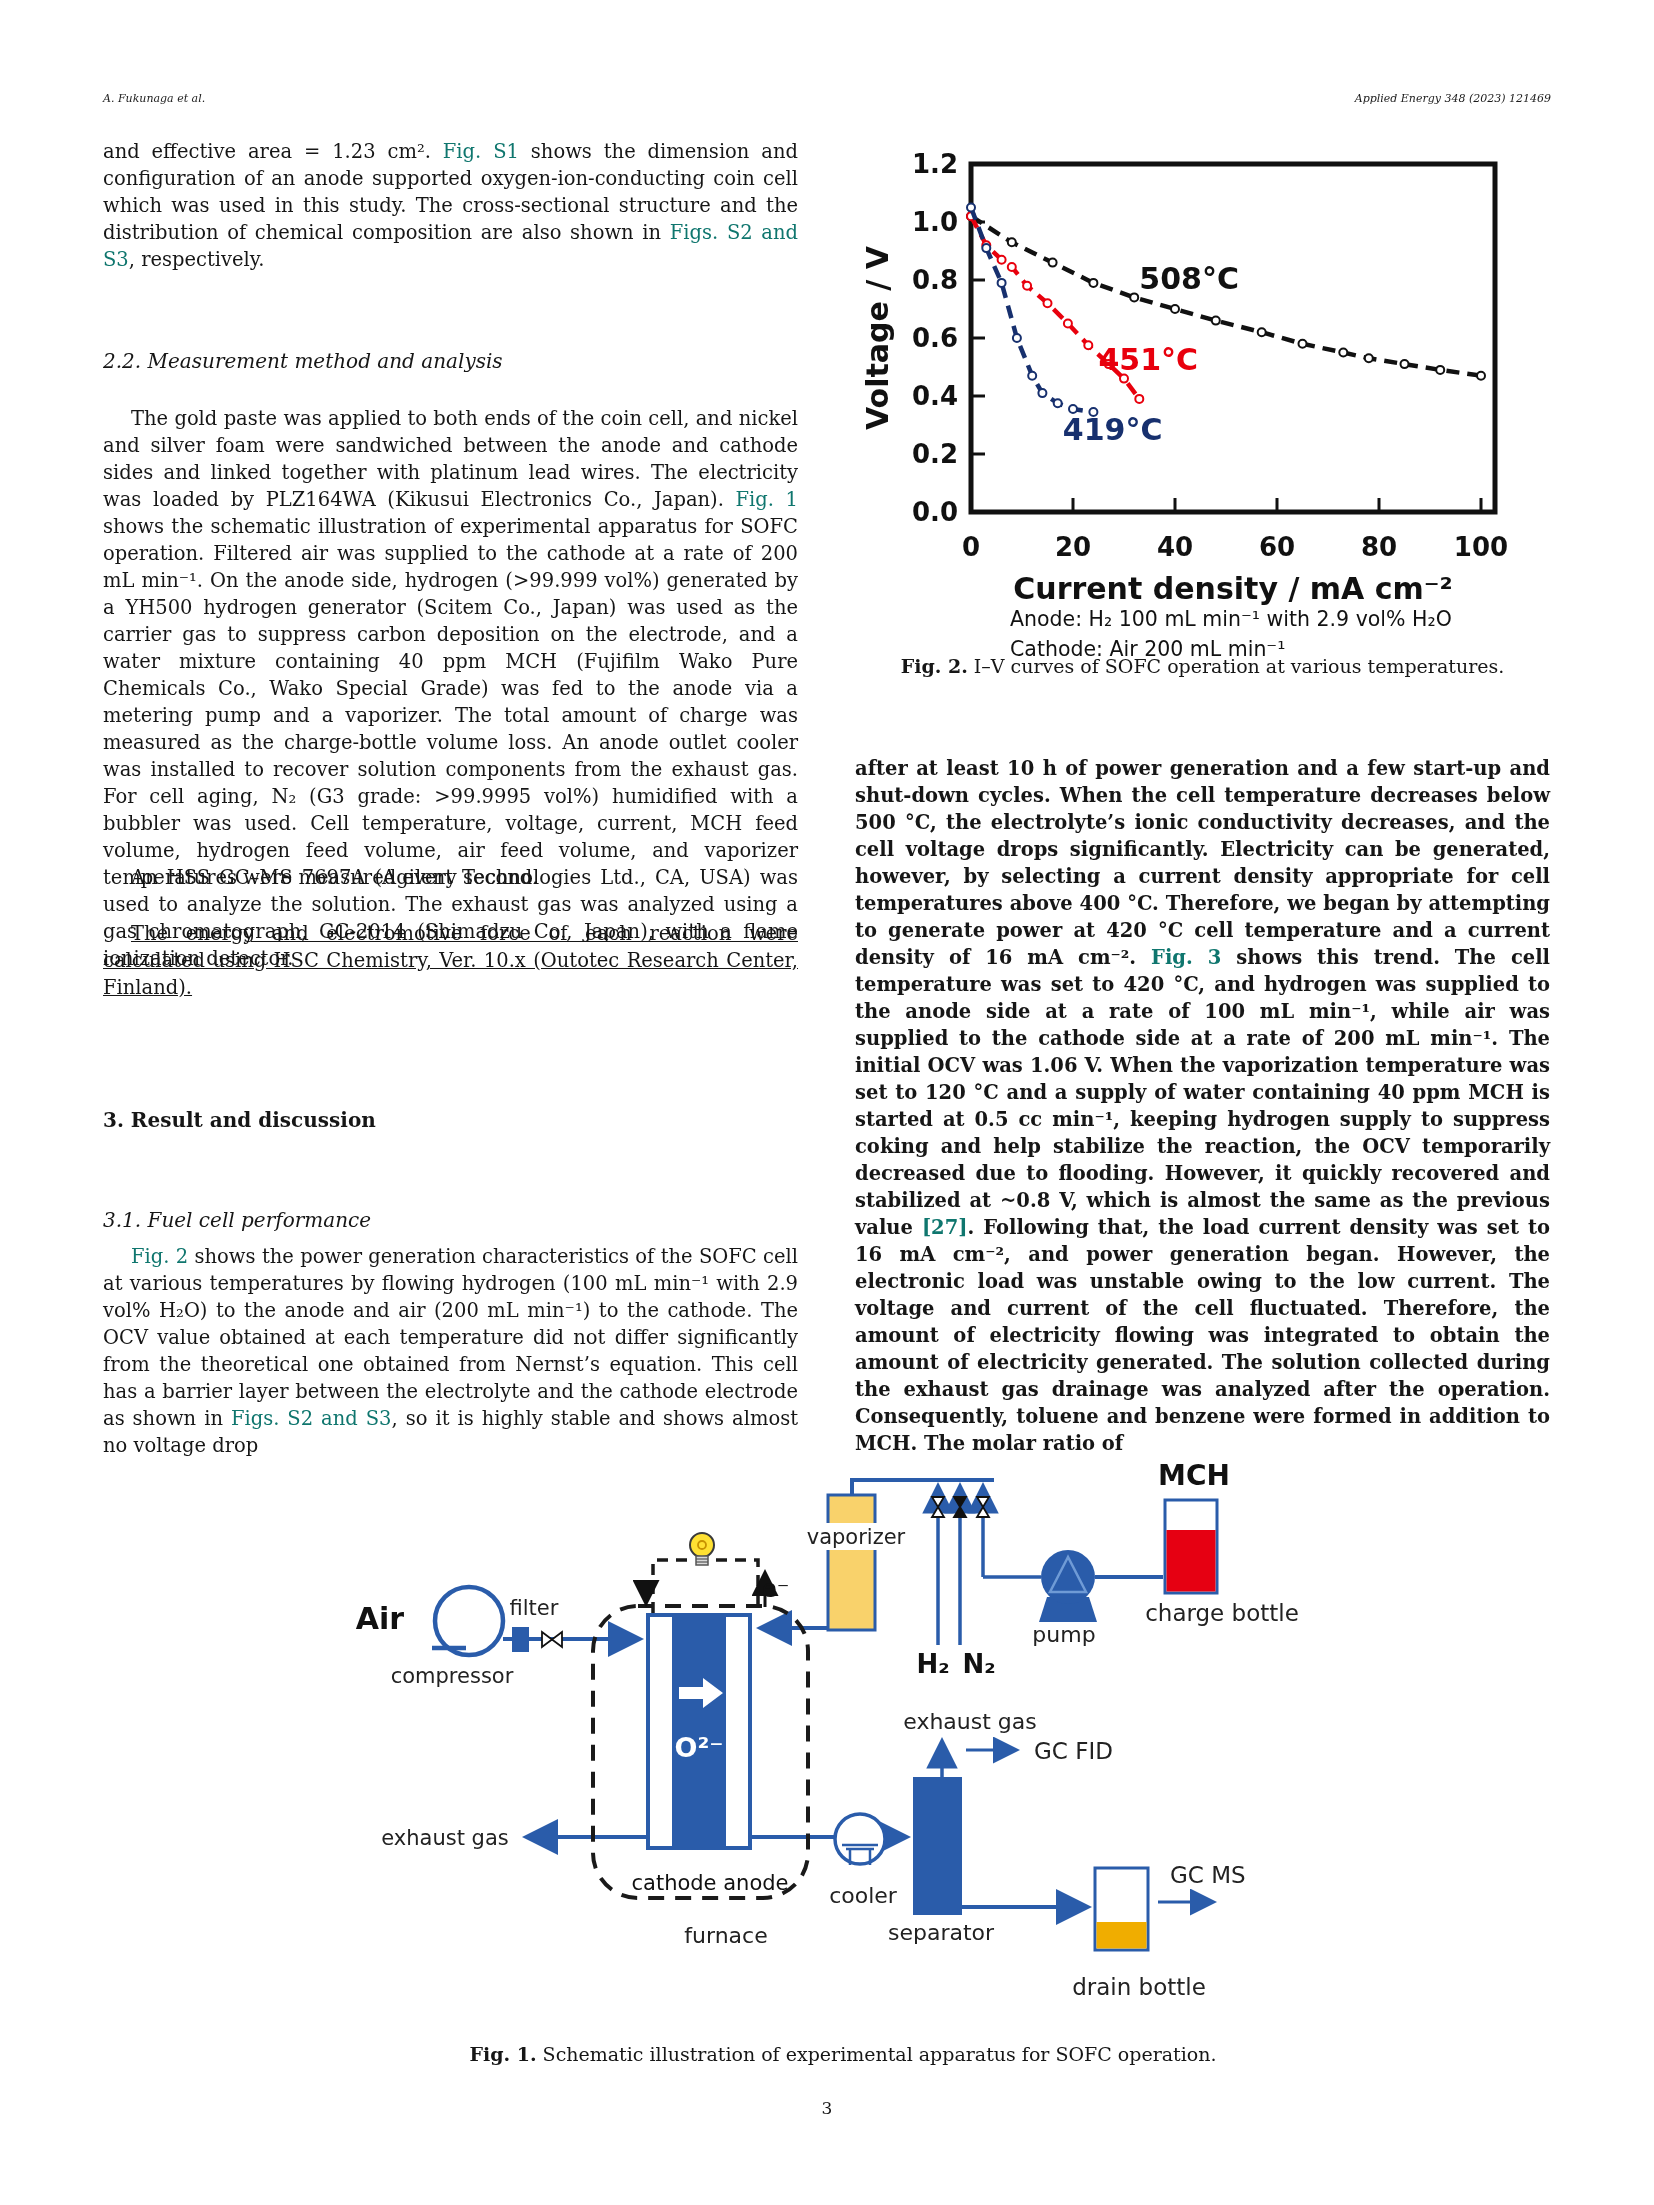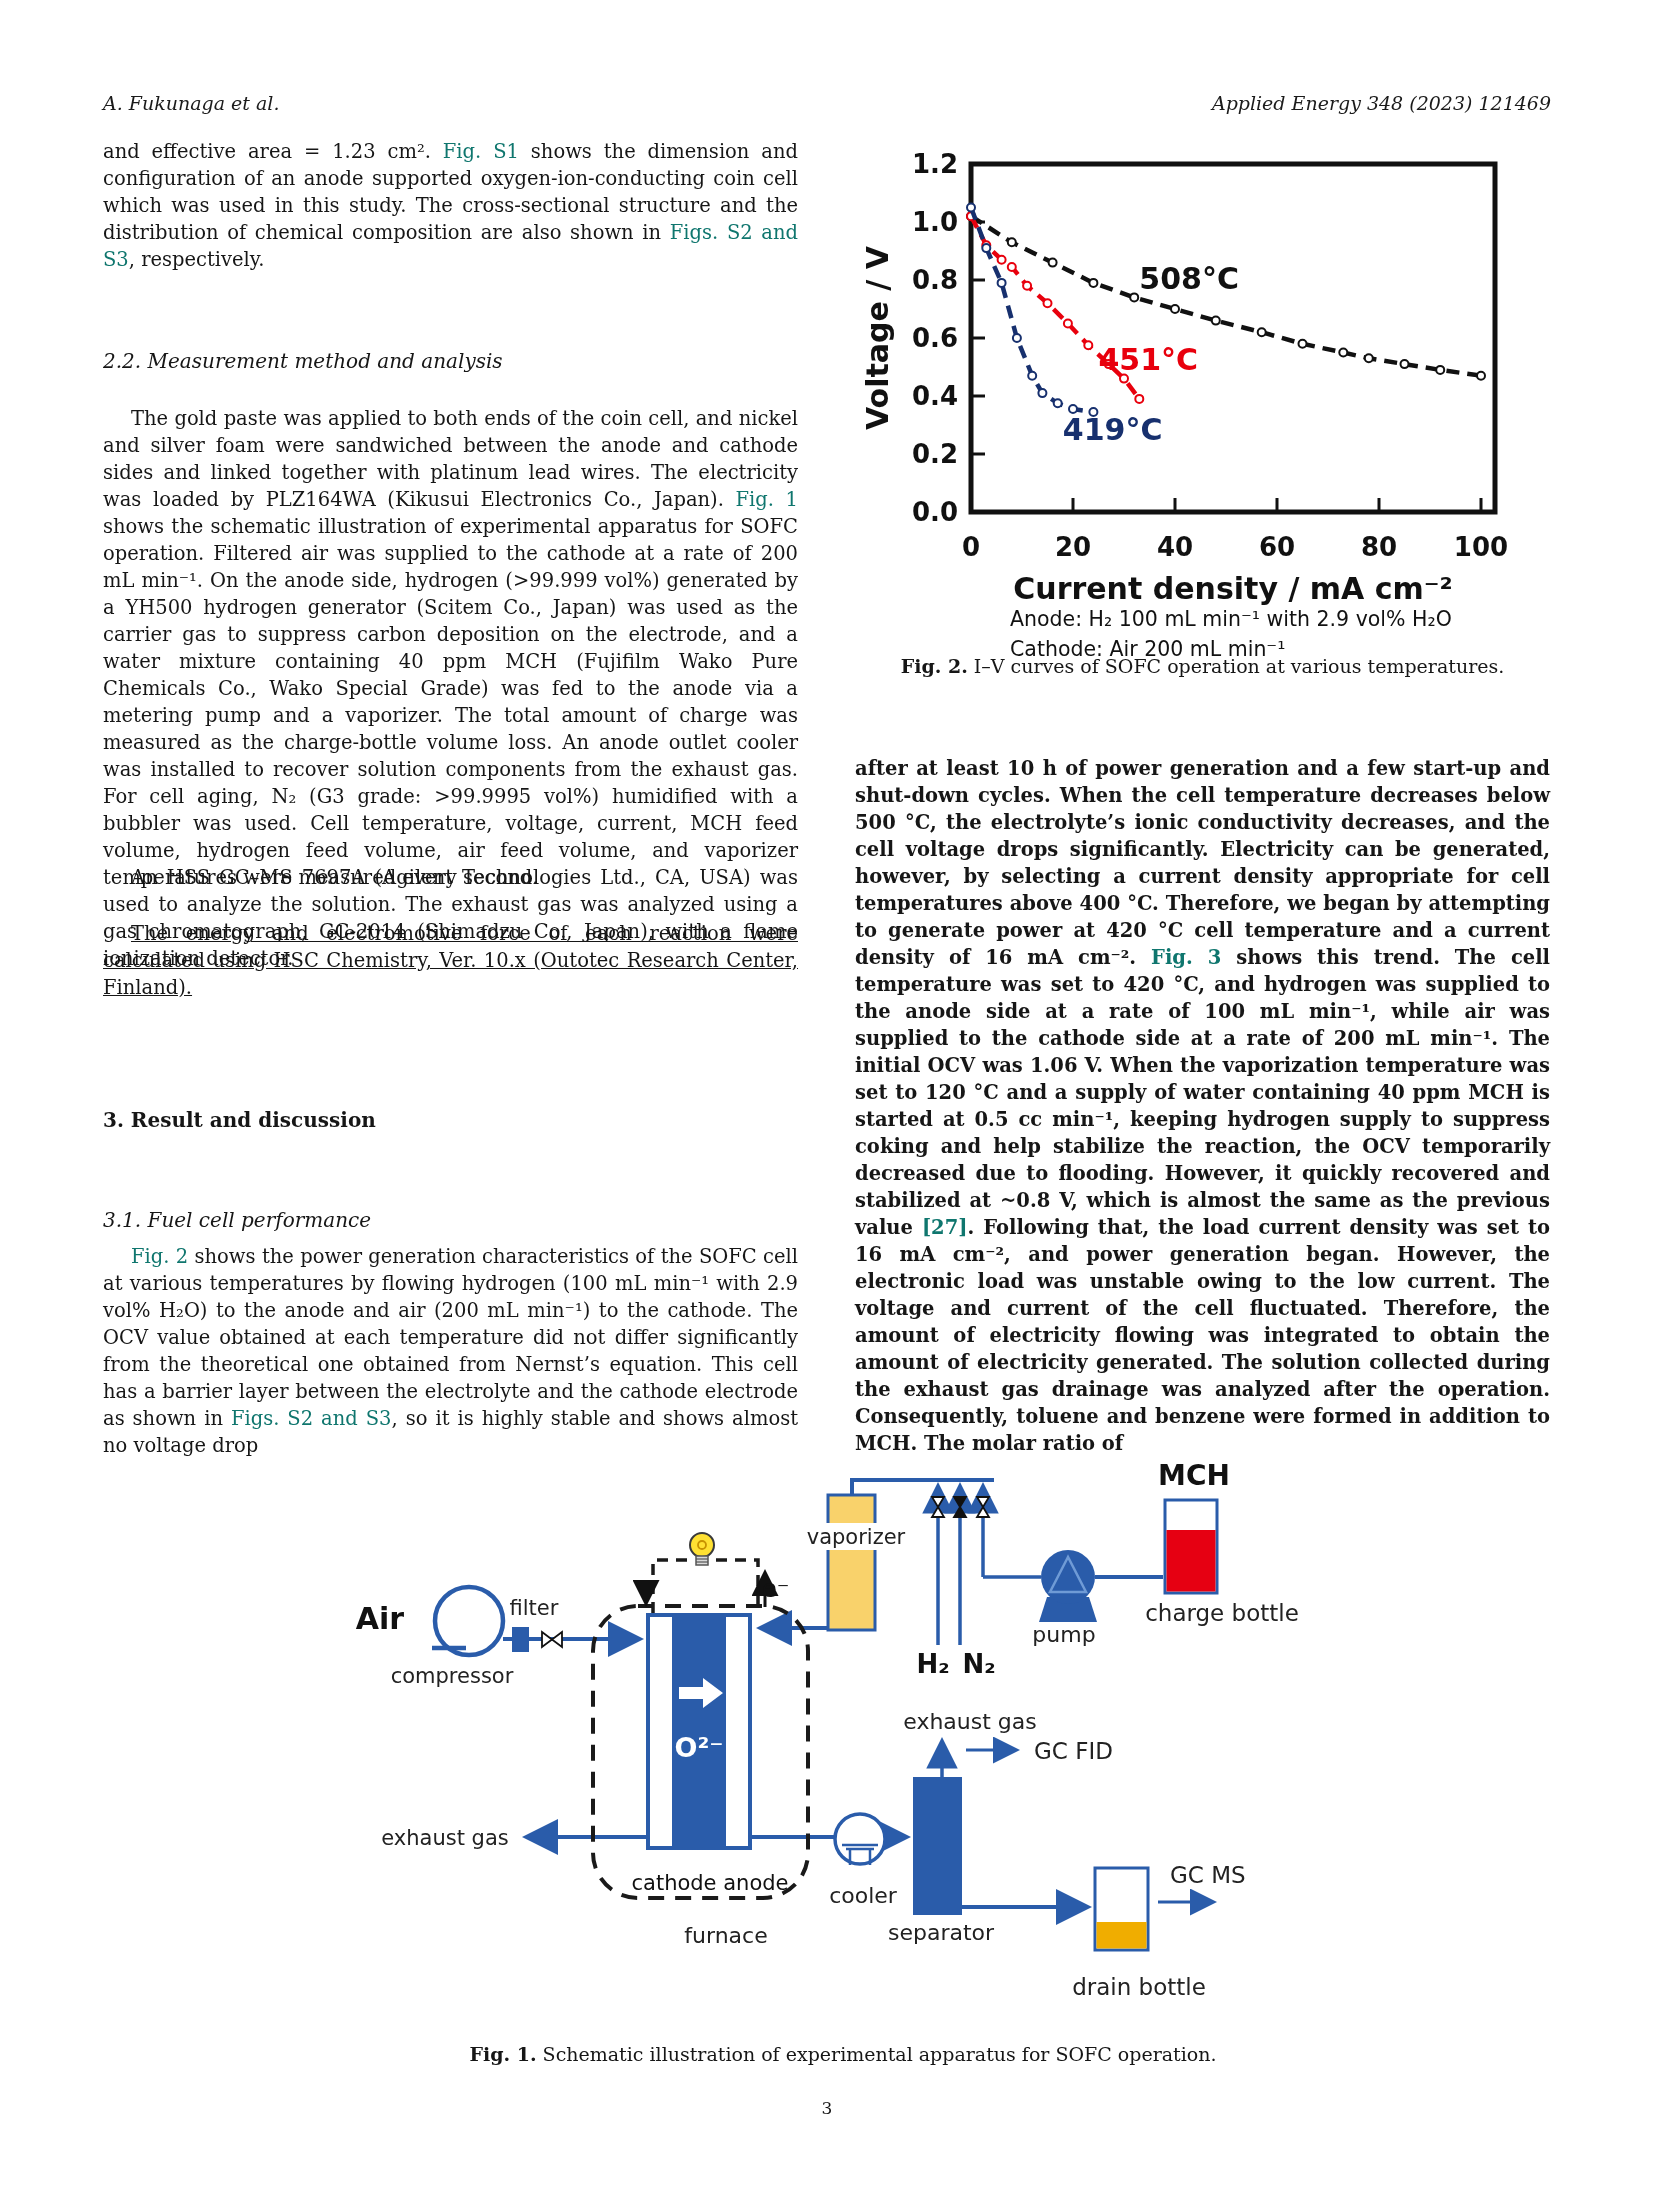--- a/index.html
+++ b/index.html
@@ -1,18 +1,18 @@
 <!DOCTYPE html>
 <html><head>
 <meta charset="utf-8">
 <style>
   html,body{margin:0;padding:0;background:#888;}
   .page{position:relative;width:1654px;height:2205px;background:#ffffff;overflow:hidden;
         font-family:"DejaVu Serif","Liberation Serif",serif;color:#161616;}
-  .hdr{position:absolute;top:92px;font-style:italic;font-size:19px;color:#1b1b1b;}
+  .hdr{position:absolute;top:92px;font-style:italic;font-size:11px;color:#1b1b1b;}
   .hdr-left{left:103px;}
   .hdr-right{right:103px;text-align:right;}
   .blk{position:absolute;width:695px;font-size:19.5px;line-height:27px;text-align:justify;}
   .blk p{margin:0;}
   .indent{text-indent:28px;}
   .run-link{color:#0f766e;}
   .h-italic{font-style:italic;font-size:20px;}
   .h-bold{font-weight:bold;font-size:20px;}
   .caption{font-size:19px;line-height:22px;text-align:center;}
   .caption b{font-weight:bold;}

